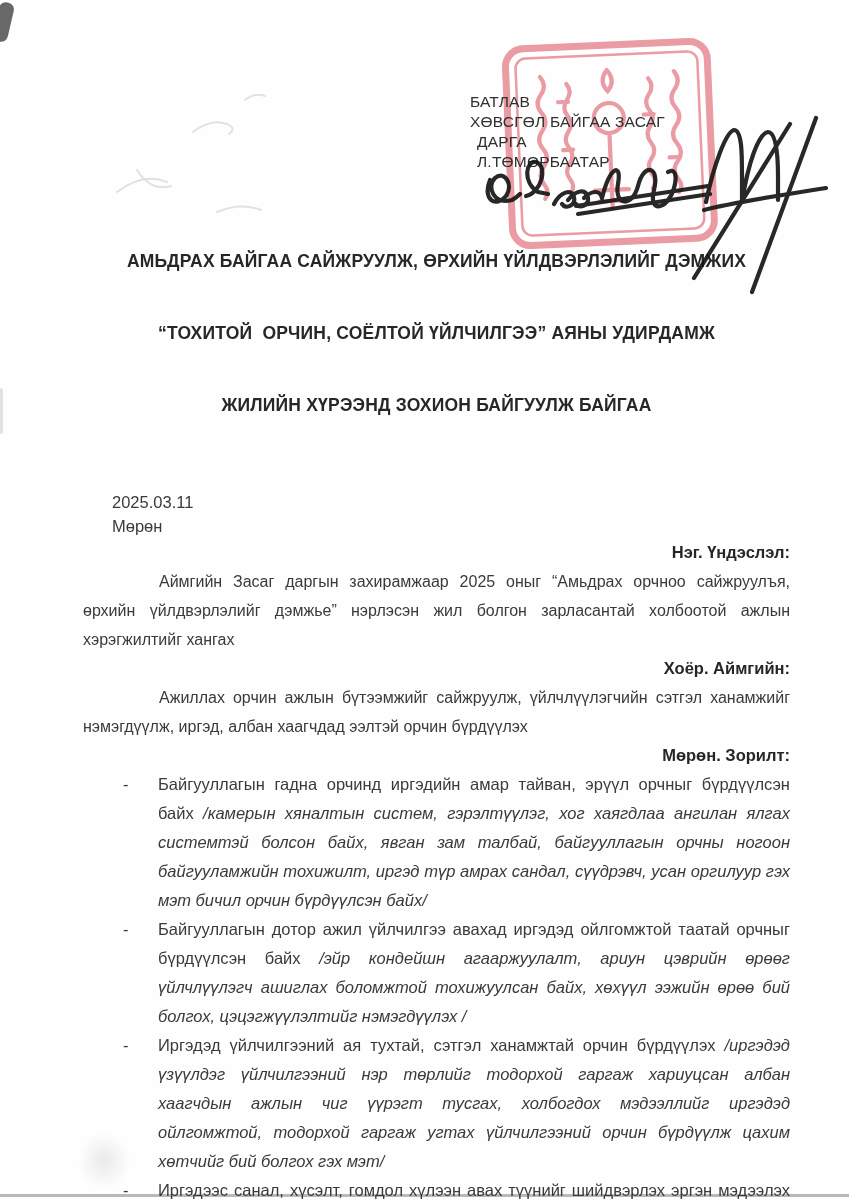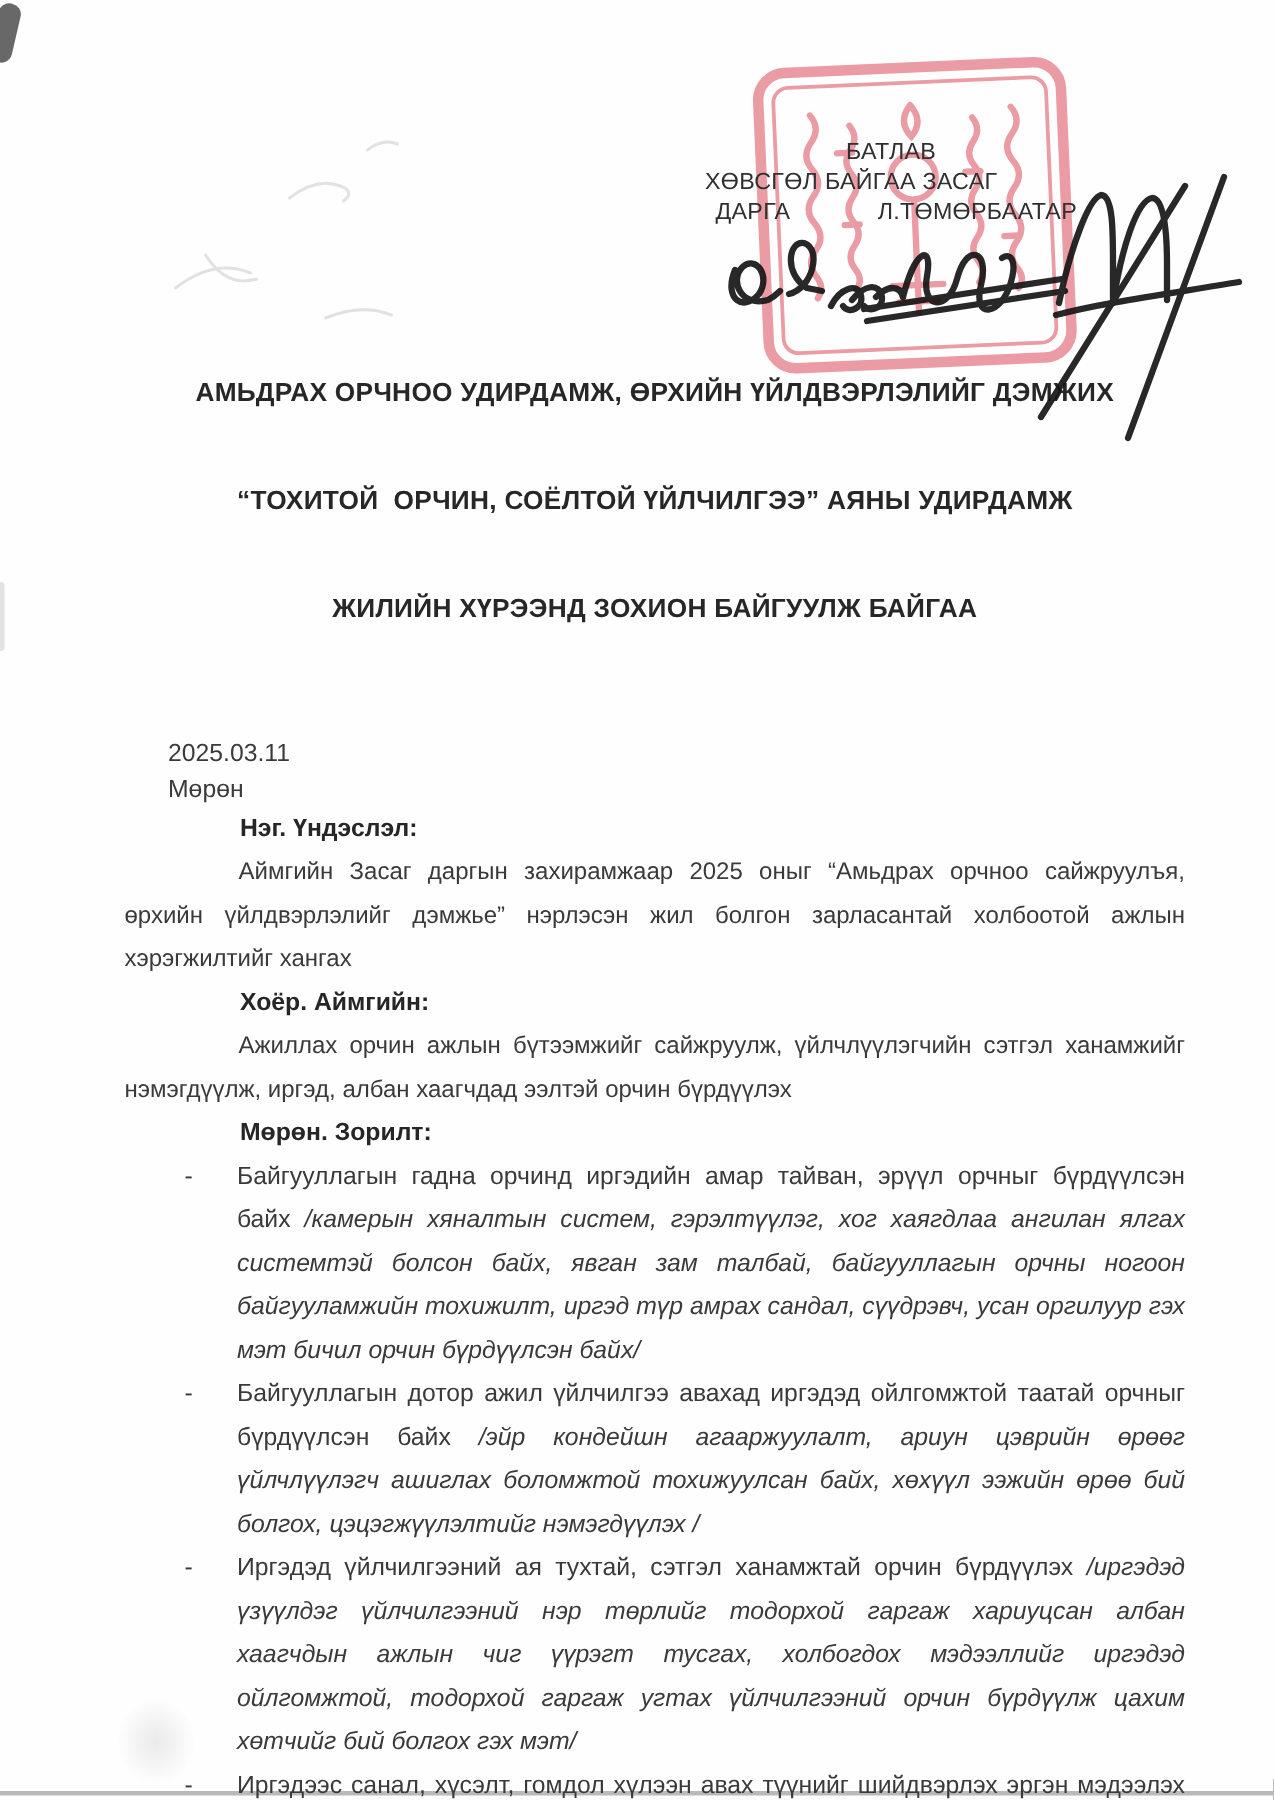--- a/index.html
+++ b/index.html
@@ -13,32 +13,32 @@
     background:#4e4e4e; border-radius:7px; transform:rotate(13deg); opacity:.85; }
   .edge-smudge { position:absolute; left:-2px; top:388px; width:5px; height:46px;
     background:#d6d6d6; border-radius:4px; opacity:.7; }
   .bottom-smudge { position:absolute; left:78px; top:1132px; width:52px; height:58px;
     background:radial-gradient(closest-side, #d9d9d9, transparent); opacity:.55; }
   .bottom-line { position:absolute; left:0; right:0; bottom:3px; height:3px; background:#b9b9b9; }
   .pencil { position:absolute; left:95px; top:70px; }
   
   .approval { position:absolute; left:470px; top:92px; width:248px;
     font-size:15.5px; line-height:20px; color:#2f2f2f; letter-spacing:.2px; z-index:3; }
-  .approval .l1 { text-align:center; }
-  .approval .l3 { display:flex; justify-content:space-between; padding-left:7px; }
+  .approval .l1 { }
+  .approval .l3 { display:flex; justify-content:center; padding-left:7px;flex-direction:column; }
   .stamp { position:absolute; left:505px; top:40px; width:210px; height:212px;
     transform:rotate(-2.5deg); z-index:1; }
   .sig { position:absolute; left:468px; top:108px; width:392px; height:195px; z-index:4; }
   
   .content { position:relative; padding:201px 59px 0 83px; z-index:2; }
   .title { text-align:center; font-weight:bold; font-size:17.5px; line-height:24px;
     color:#272727; letter-spacing:.2px; white-space:pre-wrap; }
   .date-row { display:flex; justify-content:space-between; margin-top:25px;
     font-size:16.5px; line-height:24px; padding-left:29px;flex-direction:column; }
-  .h { font-weight:bold; color:#262626; font-size:16.5px; line-height:29px; margin:0 0 0 77px; }
+  .h { font-weight:bold; color:#262626; font-size:16.5px; line-height:29px; margin:0 0 0 77px;text-align:right; }
   .para { margin:0; font-size:16px; line-height:29px; text-align:justify; text-indent:76px; }
   .bullets { list-style:none; margin:0; padding:0; }
   .bullets li { position:relative; padding-left:75px; font-size:16.5px; line-height:29px; }
   .bullets .marker { position:absolute; left:40px; top:0; }
   .bullets .btxt { display:block; text-align:justify; }
   .it { font-style:italic; }
 </style>
 </head>
 <body>
 
@@ -97,21 +97,21 @@
       <path d="M110,106 L242,86"></path>
       <path d="M238,94 C246,56 258,24 266,22 C274,22 274,46 274,68 L274,94 C280,56 290,26 300,24 C308,24 310,46 310,68 L310,92"></path>
       <path d="M322,16 L226,170"></path>
       <path d="M348,10 L284,184"></path>
       <path d="M236,102 C266,94 310,88 358,80"></path>
     </g>
   </svg>
 
   <div class="content">
     <div class="title">
-      <div>АМЬДРАХ ОРЧНОО УДИРДАМЖ, ӨРХИЙН ҮЙЛДВЭРЛЭЛИЙГ ДЭМЖИХ</div>
+      <div>АМЬДРАХ БАЙГАА САЙЖРУУЛЖ, ӨРХИЙН ҮЙЛДВЭРЛЭЛИЙГ ДЭМЖИХ</div>
       <div>“ТОХИТОЙ  ОРЧИН, СОЁЛТОЙ ҮЙЛЧИЛГЭЭ” АЯНЫ УДИРДАМЖ</div>
       <div>ЖИЛИЙН ХҮРЭЭНД ЗОХИОН БАЙГУУЛЖ БАЙГАА</div>
     </div>
 
     <div class="date-row">
       <span>2025.03.11</span>
       <span>Мөрөн</span>
     </div>
 
     <p class="h">Нэг. Үндэслэл:</p>

